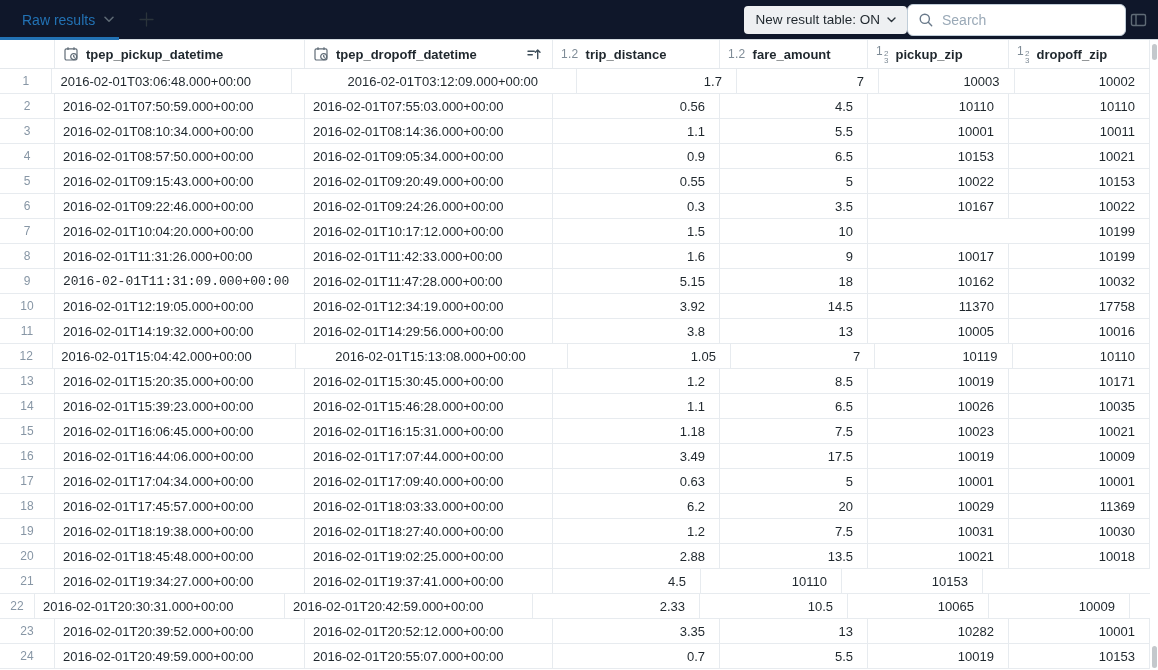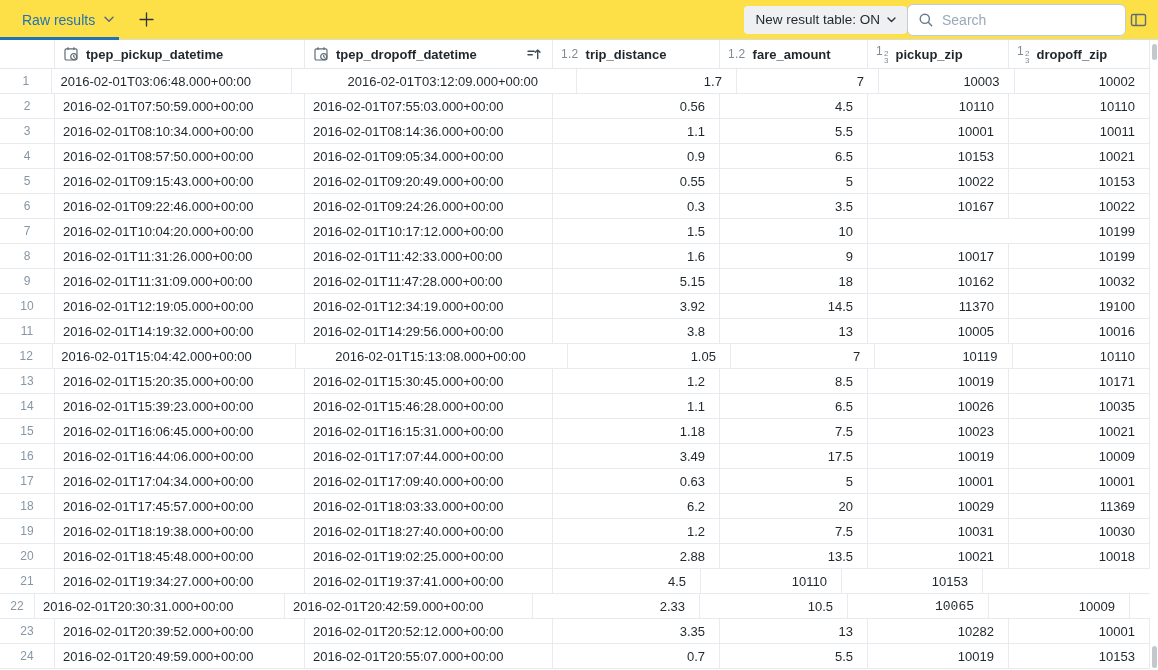--- a/index.html
+++ b/index.html
@@ -5,21 +5,21 @@
   * { margin:0; padding:0; box-sizing:border-box; }
   html,body { background:#ffffff; }
   .app {
     width:1158px; height:670px; position:relative; overflow:hidden;
     background:#ffffff; color:#1f272d;
     font-family:"Liberation Sans","DejaVu Sans",sans-serif;
   }
   
   .toolbar {
     height:40px; display:flex; align-items:center;
-    border-bottom:1px solid #d5dce2; position:relative; background:#fde047;
+    border-bottom:1px solid #d5dce2; position:relative; background:#0f172a;
   }
   .tab { display:flex; align-items:center; gap:9px; padding:0 12px 0 22px; height:100%; cursor:pointer; }
   .tab-label { color:#2272b4; font-size:14px; font-weight:500; }
   .tab-underline { position:absolute; left:0; bottom:-1px; width:119px; height:3px; background:#2272b4; }
   .add-btn { display:flex; align-items:center; justify-content:center; width:28px; height:28px; cursor:pointer; margin-left:6px; }
   .toolbar-right { margin-left:auto; display:flex; align-items:center; padding-right:8px; }
   .toggle-pill {
     background:#eef0f2; border-radius:4px; height:28px; display:flex; align-items:center;
     gap:7px; padding:0 11px; font-size:13.5px; color:#1f272d; cursor:pointer; white-space:nowrap;
   }
@@ -236,35 +236,35 @@
           <div class="td idx" style="width: 55px;">8</div>
           <div class="td left" style="width: 250px;">2016-02-01T11:31:26.000+00:00</div>
           <div class="td left" style="width: 248px;">2016-02-01T11:42:33.000+00:00</div>
           <div class="td num" style="width: 167px;">1.6</div>
           <div class="td num" style="width: 148px;">9</div>
           <div class="td num" style="width: 141px;">10017</div>
           <div class="td num" style="width: 141px;">10199</div>
         </div>
         <div class="tr">
           <div class="td idx" style="width: 55px;">9</div>
-          <div class="td left" style="width: 250px;">2016-02-01T11:31:09.000+00:00</div>
+          <div class="td left" style="width: 250px; font-family: Liberation Mono, monospace;">2016-02-01T11:31:09.000+00:00</div>
           <div class="td left" style="width: 248px;">2016-02-01T11:47:28.000+00:00</div>
           <div class="td num" style="width: 167px;">5.15</div>
           <div class="td num" style="width: 148px;">18</div>
           <div class="td num" style="width: 141px;">10162</div>
           <div class="td num" style="width: 141px;">10032</div>
         </div>
         <div class="tr">
           <div class="td idx" style="width: 55px;">10</div>
           <div class="td left" style="width: 250px;">2016-02-01T12:19:05.000+00:00</div>
           <div class="td left" style="width: 248px;">2016-02-01T12:34:19.000+00:00</div>
           <div class="td num" style="width: 167px;">3.92</div>
           <div class="td num" style="width: 148px;">14.5</div>
           <div class="td num" style="width: 141px;">11370</div>
-          <div class="td num" style="width: 141px;">19100</div>
+          <div class="td num" style="width: 141px;">17758</div>
         </div>
         <div class="tr">
           <div class="td idx" style="width: 55px;">11</div>
           <div class="td left" style="width: 250px;">2016-02-01T14:19:32.000+00:00</div>
           <div class="td left" style="width: 248px;">2016-02-01T14:29:56.000+00:00</div>
           <div class="td num" style="width: 167px;">3.8</div>
           <div class="td num" style="width: 148px;">13</div>
           <div class="td num" style="width: 141px;">10005</div>
           <div class="td num" style="width: 141px;">10016</div>
         </div>
@@ -356,21 +356,21 @@
           <div class="td num" style="width: 148px;">4.5</div>
           <div class="td num" style="width: 141px;">10110</div>
           <div class="td num" style="width: 141px;">10153</div>
         </div>
         <div class="tr">
           <div class="td idx" style="width: 35px;">22</div>
           <div class="td left" style="width: 250px;">2016-02-01T20:30:31.000+00:00</div>
           <div class="td left" style="width: 248px;">2016-02-01T20:42:59.000+00:00</div>
           <div class="td num" style="width: 167px;">2.33</div>
           <div class="td num" style="width: 148px;">10.5</div>
-          <div class="td num" style="width: 141px; font-family: Liberation Mono, monospace;">10065</div>
+          <div class="td num" style="width: 141px;">10065</div>
           <div class="td num" style="width: 141px;">10009</div>
         </div>
         <div class="tr">
           <div class="td idx" style="width: 55px;">23</div>
           <div class="td left" style="width: 250px;">2016-02-01T20:39:52.000+00:00</div>
           <div class="td left" style="width: 248px;">2016-02-01T20:52:12.000+00:00</div>
           <div class="td num" style="width: 167px;">3.35</div>
           <div class="td num" style="width: 148px;">13</div>
           <div class="td num" style="width: 141px;">10282</div>
           <div class="td num" style="width: 141px;">10001</div>

